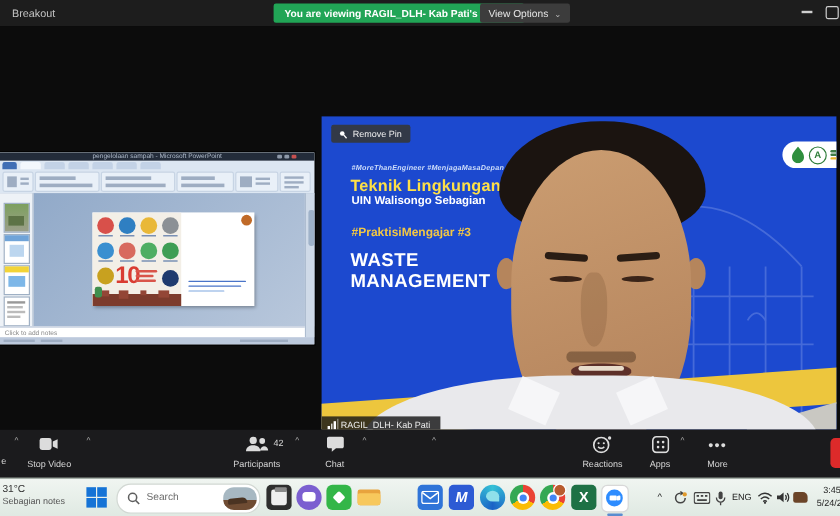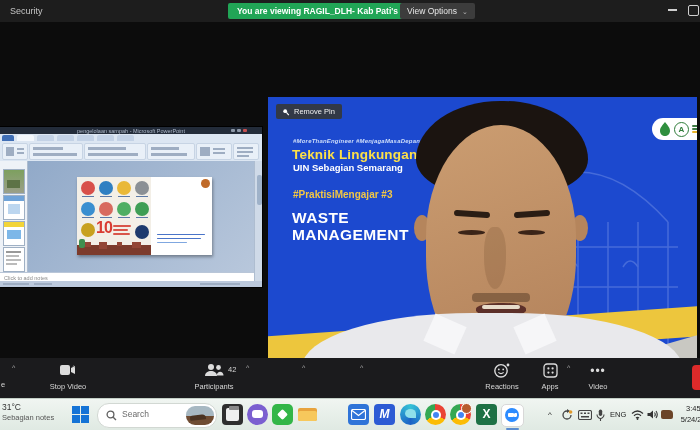--- a/index.html
+++ b/index.html
@@ -32,21 +32,21 @@
   .notes{left:0;top:145px;width:254px;height:9px;background:#fff;border-top:1px solid #b9c6d8;}
   .notes-text{left:4px;top:1.5px;font-size:5.5px;color:#8a8a8a;}
   .ppt-status{left:0;top:154px;width:262px;height:6px;background:#bcc9dc;}
   .vscroll{left:254px;top:34px;width:8px;height:120px;background:#cfdae8;border-left:1px solid #aebdd0;}
   .vthumb{left:1.5px;top:14px;width:5px;height:30px;border-radius:2px;background:#9fb2c9;}
   
   .slide{left:77px;top:50px;width:135px;height:78px;background:#fff;box-shadow:1px 2px 3px rgba(0,0,0,.35);overflow:hidden;}
   .slide-left{left:0;top:0;width:74px;height:78px;background:#f3efe7;}
   .circ{width:14px;height:14px;border-radius:50%;}
   .circ-cap{width:12px;height:1.2px;background:#5b79a8;margin:1px auto 0;}
-  .big-ten{left:19px;top:42px;font-size:16px;font-weight:bold;color:#d93c32;letter-spacing:-1px;}
+  .big-ten{left:19px;top:42px;font-size:20px;font-weight:bold;color:#d93c32;letter-spacing:-1px;}
   .red-line{background:#d9554a;height:2px;border-radius:1px;}
   .skyline{left:0;top:68px;width:74px;height:10px;background:#7c3b2c;}
   .bldg{background:#934636;top:-3px;position:absolute;}
   .blue-line{background:#4a74c8;height:1.4px;border-radius:1px;position:absolute;}
   
   .video{left:268px;top:75px;width:429px;height:265px;background:#1c49cf;overflow:hidden;}
   .remove-pin{left:8px;top:7px;height:15px;line-height:15px;padding:0 7px 0 18px;background:rgba(52,56,60,.92);border-radius:2px;color:#f0f0f0;font-size:7.5px;}
   .pin-glyph{left:6px;top:3.5px;width:8px;height:8px;}
   .v-hashtags{left:25px;top:41px;font-size:6px;font-style:italic;font-weight:bold;color:#cdddfa;letter-spacing:.2px;}
   .v-line1{left:24px;top:50px;font-size:13.5px;font-weight:bold;color:#fde047;letter-spacing:.2px;}
@@ -92,21 +92,21 @@
   .search-text{left:24px;top:5px;font-size:8.5px;color:#6b6b6b;}
   .bing-pic{left:88px;top:2px;width:28px;height:19px;border-radius:9px;background:linear-gradient(#a7b8c2 55%,#6f4c33 55%);overflow:hidden;}
   .tray-txt{font-size:7.5px;color:#222;top:11px;}
   .clock{left:668px;top:4px;width:46px;text-align:right;font-size:7.5px;color:#222;line-height:11px;white-space:nowrap;}
   svg{display:block;}
 </style>
 </head>
 <body>
 
 <div class="abs titlebar">
-  <span class="abs meeting-label">Security</span>
+  <span class="abs meeting-label">Breakout</span>
   <span class="abs view-banner">You are viewing RAGIL_DLH- Kab Pati's screen</span>
   <span class="abs view-options"><span>View Options</span><span class="chev">⌄</span></span>
   <span class="abs win-min"></span>
   <span class="abs win-max"></span>
 </div>
 
 <div class="abs stage">
 
   <div class="abs ppt">
     <div class="abs ppt-title">
@@ -257,21 +257,21 @@
         <path d="M30,85 L30,220 M60,85 L60,220 M90,85 L90,220 M120,85 L120,220 M150,85 L150,220 M180,85 L180,220 M210,85 L210,220"></path>
         <path d="M20,110 L220,110 M20,150 L220,150 M20,190 L220,190"></path>
         <path d="M45,130 Q52,118 60,130 M105,130 Q112,118 120,130 M165,130 Q172,118 180,130"></path>
       </g>
     </svg>
     <div class="abs yellow-band"></div>
     <div class="abs gray-wedge"></div>
 
     <div class="abs v-hashtags">#MoreThanEngineer #MenjagaMasaDepan</div>
     <div class="abs v-line1">Teknik Lingkungan</div>
-    <div class="abs v-line2">UIN Sebagian Semarang</div>
+    <div class="abs v-line2">UIN Walisongo Sebagian</div>
     <div class="abs v-event">#PraktisiMengajar #3</div>
     <div class="abs v-topic" style="top:112px;">WASTE</div>
     <div class="abs v-topic" style="top:129px;">MANAGEMENT</div>
 
     <div class="abs badge">
       <svg width="12" height="14" viewBox="0 0 12 14">
           <path d="M6,0 C8,3 11,5 11,9 C11,12 8.5,14 6,14 C3.5,14 1,12 1,9 C1,5 4,3 6,0 Z" fill="#2f8f3e"></path>
         </svg>
       <div class="badge-a">A</div>
       <div class="badge-txt">
@@ -299,29 +299,38 @@
     <div class="abs collar-r"></div>
 
     <div class="abs remove-pin">
       <svg class="abs pin-glyph" viewBox="0 0 10 10">
           <circle cx="4" cy="4" r="2.4" fill="#fff"></circle>
           <path d="M5.5,5.5 L8.5,9" stroke="#fff" stroke-width="1.4"></path>
         </svg>
       <span>Remove Pin</span>
     </div>
 
+    <div class="abs nametag">
+      <span>
+        <span class="sigbar" style="left:5px;height:3px;"></span>
+        <span class="sigbar" style="left:7.5px;height:5px;"></span>
+        <span class="sigbar" style="left:10px;height:7px;"></span>
+        <span class="sigbar" style="left:12.5px;height:9px;opacity:.45;"></span>
+      </span>
+      <span>RAGIL_DLH- Kab Pati</span>
+    </div>
   </div>
 </div>
 
 <div class="abs toolbar">
 
   <div class="abs" style="left:1px;top:22px;color:#d6d6d6;font-size:7.5px;">e</div>
   <span class="tb-chev" style="left:12px;">^</span>
 
-  <div class="abs tb-item" style="left:36px;">
+  <div class="abs tb-item" style="left:9px;">
     <div class="tb-ic">
         <svg width="18" height="14" viewBox="0 0 18 14" style="margin:0 auto;">
           <rect x="1" y="2" width="10" height="10" rx="2" fill="#dcdcdc"></rect>
           <path d="M12,5 L16,3 L16,11 L12,9 Z" fill="#dcdcdc"></path>
         </svg>
       </div>
     <div class="tb-label">Stop Video</div>
   </div>
   <span class="tb-chev" style="left:72px;">^</span>
 
@@ -333,20 +342,28 @@
           <path d="M1,13 C1,9.5 4,8 7,8 C10,8 13,9.5 13,13 Z" fill="#dcdcdc"></path>
           <circle cx="14.5" cy="4.5" r="2.4" fill="#dcdcdc"></circle>
           <path d="M12.5,12.5 C13,9.8 15,8.8 16,8.8 C18,8.8 19.5,10.5 19.5,12.5 Z" fill="#dcdcdc"></path>
         </svg>
       </div>
     <div class="tb-label">Participants</div>
     <span class="pcount" style="left:46px;top:4px;">42</span>
   </div>
   <span class="tb-chev" style="left:246px;">^</span>
 
+  <div class="abs tb-item" style="left:247px;">
+    <div class="tb-ic">
+        <svg width="15" height="14" viewBox="0 0 15 14" style="margin:0 auto;">
+          <path d="M2,1 H13 C13.8,1 14.5,1.7 14.5,2.5 V9 C14.5,9.8 13.8,10.5 13,10.5 H8 L4.5,13.5 V10.5 H2 C1.2,10.5 0.5,9.8 0.5,9 V2.5 C0.5,1.7 1.2,1 2,1 Z" fill="#dcdcdc"></path>
+        </svg>
+      </div>
+    <div class="tb-label">Chat</div>
+  </div>
   <span class="tb-chev" style="left:302px;">^</span>
 
   <span class="tb-chev" style="left:360px;">^</span>
 
 
 
   <div class="abs tb-item" style="left:470px;">
     <div class="tb-ic">
         <svg width="16" height="15" viewBox="0 0 16 15" style="margin:0 auto;">
           <circle cx="7" cy="7.8" r="6.2" fill="none" stroke="#dcdcdc" stroke-width="1.4"></circle>
@@ -368,21 +385,21 @@
           <circle cx="5.4" cy="9.6" r="1.1" fill="#dcdcdc"></circle>
           <circle cx="9.6" cy="9.6" r="1.1" fill="#dcdcdc"></circle>
         </svg>
       </div>
     <div class="tb-label">Apps</div>
   </div>
   <span class="tb-chev" style="left:567px;">^</span>
 
   <div class="abs tb-item" style="left:566px;">
     <div class="tb-ic" style="font-size:12px;letter-spacing:1px;color:#dcdcdc;line-height:17px;">•••</div>
-    <div class="tb-label">Video</div>
+    <div class="tb-label">More</div>
   </div>
 
   <div class="abs end-btn"></div>
 </div>
 
 <div class="abs taskbar">
   <div class="abs wx-temp">31°C</div>
   <div class="abs wx-desc">Sebagian notes</div>
 
   <div class="abs tb-app" style="left:72px;top:7px;width:17px;height:17px;">

